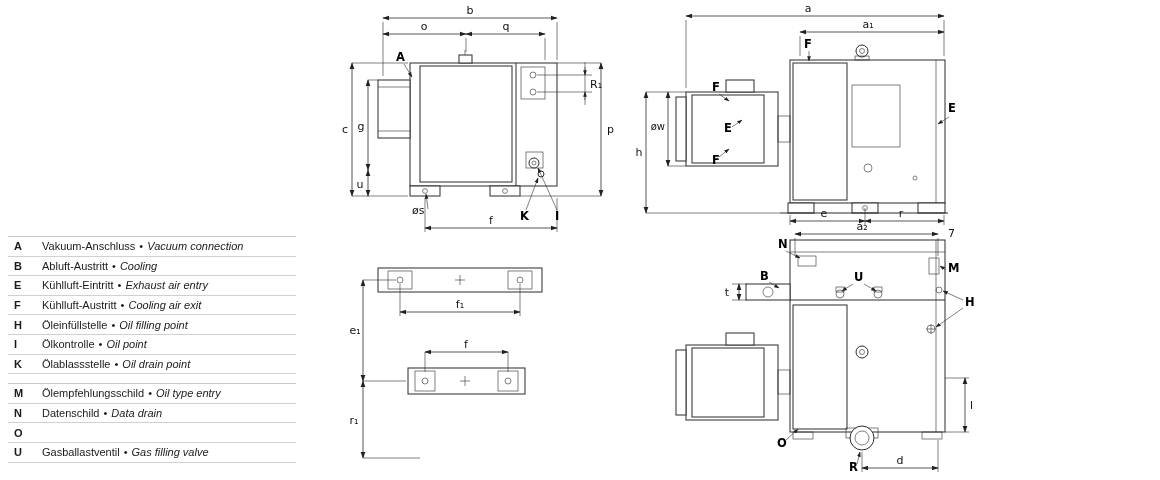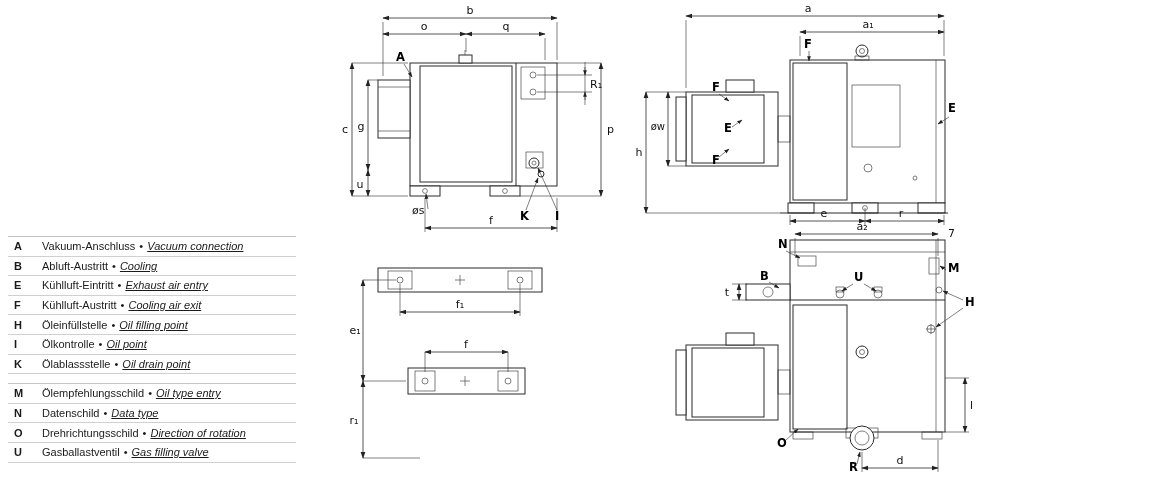--- a/index.html
+++ b/index.html
@@ -17,21 +17,21 @@
   text.key { font-family:"DejaVu Sans",sans-serif; font-size:11.5px; font-weight:bold; fill:#000; }
 
   
   .legend { position:absolute; left:8px; top:236px; width:288px; font-size:11px; }
   .lgrp { border-top:1px solid #c6c6c6; background:#fff; }
   .lgrp.second { margin-top:9px; }
   .lrow { display:flex; align-items:center; height:19.6px; border-bottom:1px solid #d0d0d0; padding-left:6px; }
   .lkey { width:28px; font-weight:bold; flex:0 0 28px; }
   .ltxt { white-space:nowrap; }
   .sep { margin:0 4px; }
-  .en { font-style:italic;text-decoration:underline; }
+  .en { font-style:italic; }
 </style>
 </head>
 <body>
 
 <div class="stage">
 
 <svg class="drawing" width="1160" height="480" viewBox="0 0 1160 480">
   <defs>
     <pattern id="finsV" width="3.6" height="6" patternUnits="userSpaceOnUse">
       <rect width="3.6" height="6" fill="#fff"></rect>
@@ -337,25 +337,24 @@
         <span class="ltxt"><span>Ölablassstelle</span><span class="sep">•</span><em class="en">Oil drain point</em></span>
       </div>
     </div>
     <div class="lgrp second">
       <div class="lrow">
         <span class="lkey">M</span>
         <span class="ltxt"><span>Ölempfehlungsschild</span><span class="sep">•</span><em class="en">Oil type entry</em></span>
       </div>
       <div class="lrow">
         <span class="lkey">N</span>
-        <span class="ltxt"><span>Datenschild</span><span class="sep">•</span><em class="en">Data type</em></span>
+        <span class="ltxt"><span>Datenschild</span><span class="sep">•</span><em class="en">Data drain</em></span>
       </div>
       <div class="lrow">
         <span class="lkey">O</span>
-        <span class="ltxt"><span>Drehrichtungsschild</span><span class="sep">•</span><em class="en">Direction of rotation</em></span>
       </div>
       <div class="lrow">
         <span class="lkey">U</span>
         <span class="ltxt"><span>Gasballastventil</span><span class="sep">•</span><em class="en">Gas filling valve</em></span>
       </div>
     </div>
   </div>
 
 </div>
 

